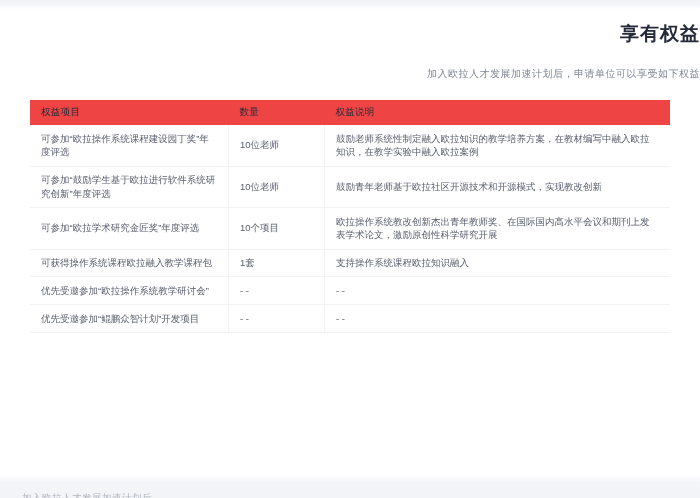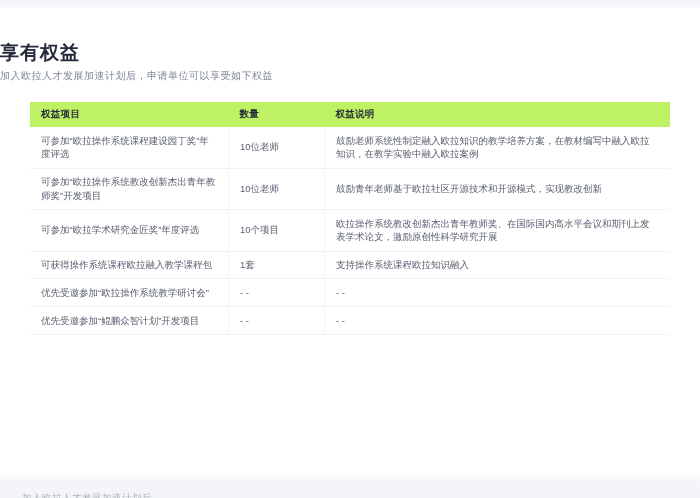--- a/index.html
+++ b/index.html
@@ -11,40 +11,40 @@
     position: relative;
   }
   .band-top {
     position: absolute; top: 0; left: 0; width: 100%; height: 9px;
     background: linear-gradient(180deg, #f1f2f5 0%, #f6f7f9 70%, #ffffff 100%);
   }
   .band-bottom {
     position: absolute; top: 474px; left: 0; width: 100%; height: 24px;
     background: linear-gradient(180deg, #ffffff 0%, #f4f5f8 35%, #f3f4f7 100%);
   }
-  .page-header { text-align: left; padding-top: 40px; }
+  .page-header { text-align: right; padding-top: 21px; }
   .page-title {
     font-size: 19px; font-weight: 600; color: #252b3a;
     letter-spacing: 1px;
   }
   .page-subtitle {
-    margin-top: 3px; font-size: 10px; color: #7e8695;
+    margin-top: 20px; font-size: 10px; color: #7e8695;
     letter-spacing: 0.5px;
   }
   .table-wrap { margin: 19px 30px 0 30px; position: relative; z-index: 2; }
   table.benefits {
     width: 100%; border-collapse: collapse; table-layout: fixed;
     background: #ffffff;
   }
   table.benefits col.c1 { width: 31%; }
   table.benefits col.c2 { width: 15%; }
   table.benefits col.c3 { width: 54%; }
   table.benefits thead th {
-    background: #bef264;
-    font-size: 9.5px; font-weight: 700; color: #252b3a;
+    background: #ef4444;
+    font-size: 9.5px; font-weight: 400; color: #252b3a;
     text-align: left; padding: 6px 12px 6px 11px;
     letter-spacing: 0.3px;
   }
   table.benefits tbody td {
     font-size: 9.5px; color: #575d6c;
     padding: 6.5px 12px 6.5px 11px;
     line-height: 1.45;
     border-bottom: 1px solid #f1f2f4;
     vertical-align: middle;
     word-break: break-all;
@@ -85,21 +85,21 @@
   <tr>
     <td>可参加“欧拉操作系统课程建设园丁奖”年度评选</td>
     <td>10位老师</td>
     <td>鼓励老师系统性制定融入欧拉知识的教学培养方案，在教材编写中融入欧拉知识，在教学实验中融入欧拉案例</td>
   </tr>
 
 
 
 
   <tr>
-    <td>可参加“欧拉操作系统教改创新杰出青年教师奖”开发项目</td>
+    <td>可参加“鼓励学生基于欧拉进行软件系统研究创新”年度评选</td>
     <td>10位老师</td>
     <td>鼓励青年老师基于欧拉社区开源技术和开源模式，实现教改创新</td>
   </tr>
 
   <tr>
     <td>可参加“欧拉学术研究金匠奖”年度评选</td>
     <td>10个项目</td>
     <td>欧拉操作系统教改创新杰出青年教师奖、在国际国内高水平会议和期刊上发表学术论文，激励原创性科学研究开展</td>
   </tr>
 

